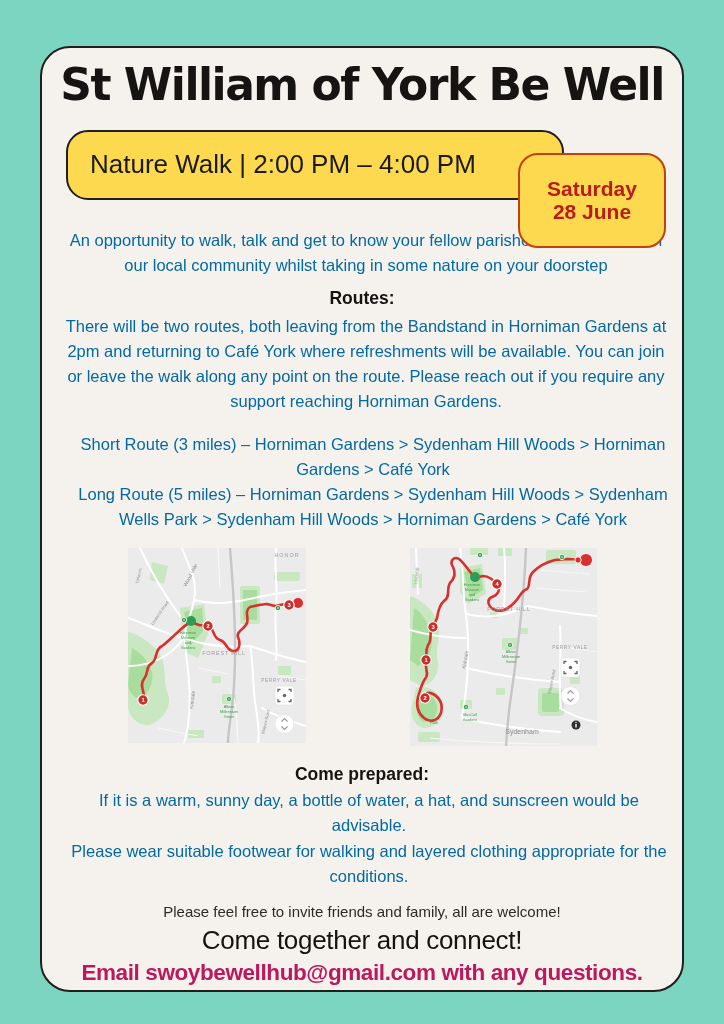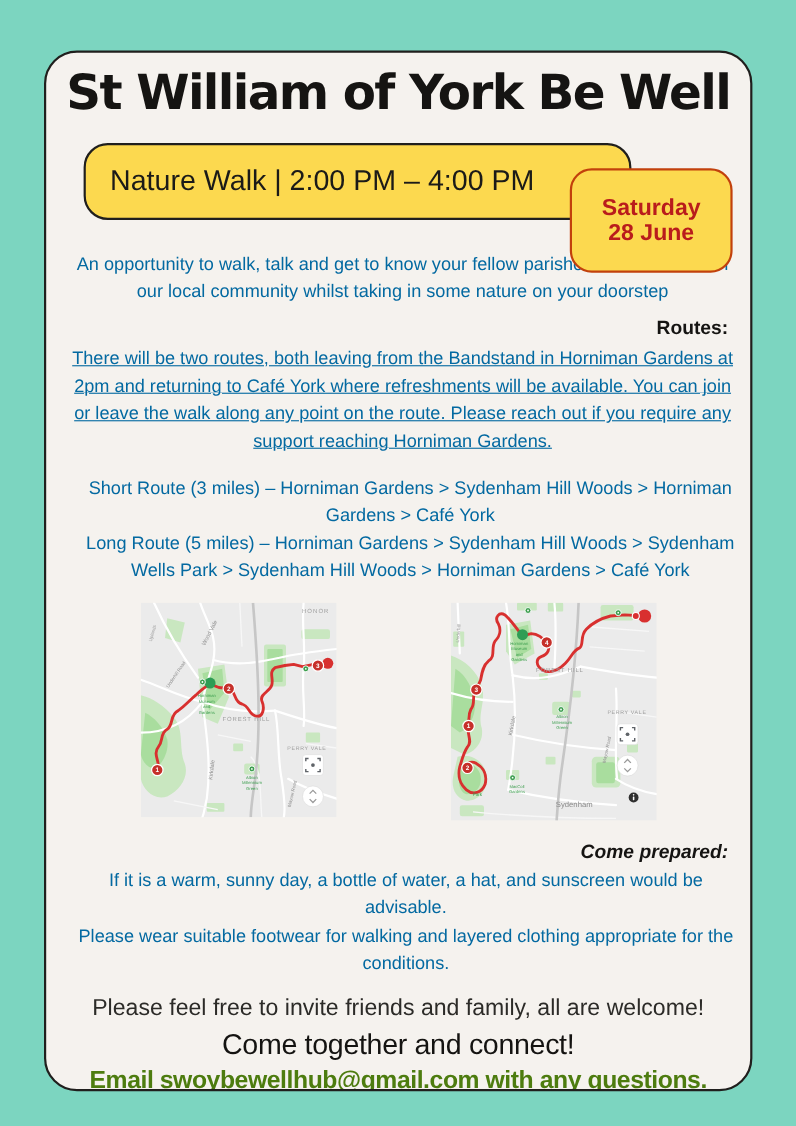--- a/index.html
+++ b/index.html
@@ -4,43 +4,43 @@
 <style>
   html,body{margin:0;padding:0;}
   body{width:724px;height:1024px;font-family:"Liberation Sans",sans-serif;overflow:hidden;}
   .page{position:relative;width:724px;height:1024px;background:#7cd5c0;padding-left:36px;}
   .card{position:absolute;left:40px;top:46px;width:644px;height:946px;box-sizing:border-box;
         background:#f5f2ee;border:2px solid #201f1d;border-radius:30px;
         padding:10px 20px 0;text-align:center;overflow:hidden;}
   .title{margin:2px -10px 0;font-family:"DejaVu Sans",sans-serif;font-weight:bold;
          font-size:44px;letter-spacing:-1.5px;white-space:nowrap;color:#151412;line-height:1.15;}
   .banner-row{position:relative;height:95px;margin:6px 2px 0;}
-  .banner{position:absolute;left:12px;top:13px;width:498px;height:70px;box-sizing:border-box;
+  .banner{position:absolute;left:2px;top:13px;width:498px;height:70px;box-sizing:border-box;
           background:#fcd94f;border:2px solid #201f1d;border-radius:22px;
           display:flex;align-items:center;padding-left:22px;
           font-size:26px;color:#1b1a18;}
   .date-badge{position:absolute;right:-6px;top:0;width:148px;height:95px;box-sizing:border-box;
           background:#fcd94f;border:2px solid #c2410c;border-radius:20px;
           display:flex;flex-direction:column;justify-content:center;align-items:center;
           font-weight:bold;font-size:21px;line-height:1.12;color:#b91c1c;margin-top:36px;}
   .body-text{font-size:16.5px;line-height:1.52;color:#0369a1;}
   .intro{margin:16px auto 0;width:608px;}
-  .section-heading{margin:8px 0 0;font-size:17.5px;font-weight:bold;color:#151412;line-height:1.4;text-align:right;}
-  .routes-desc{margin:4px auto 17px;width:608px;text-decoration:underline;}
+  .section-heading{margin:8px 0 0;font-size:17.5px;font-weight:bold;color:#151412;line-height:1.4;}
+  .routes-desc{margin:4px auto 17px;width:608px;}
   .routes-block{margin:14px auto 16px;width:622px;}
   .route-line{margin:0;}
   .maps-row{display:flex;justify-content:center;align-items:flex-start;gap:104px;margin-top:12px;}
   .maps-row svg{display:block;}
   svg text{font-family:"Liberation Sans",sans-serif;}
-  .prepared-heading{margin-top:16px;font-style:italic;}
+  .prepared-heading{margin-top:16px;}
   .prepared-text{margin:2px auto 0;width:614px;}
-  .invite{margin:12px 0 0;font-size:21px;line-height:1.5;color:#2c2b28;}
+  .invite{margin:12px 0 0;font-size:15px;line-height:1.5;color:#2c2b28;}
   .connect{margin:2px 0 0;font-weight:normal;font-size:26px;letter-spacing:-0.3px;color:#141311;line-height:1.22;}
   .email{margin:1px -14px 0;font-weight:bold;font-size:22.5px;letter-spacing:-0.4px;
-         white-space:nowrap;color:#4d7c0f;line-height:1.35;text-decoration:underline;}
+         white-space:nowrap;color:#be185d;line-height:1.35;}
 </style>
 </head>
 <body>
 
 <div class="page">
   <div class="card">
 
     <h1 class="title">St William of York Be Well</h1>
 
     <div class="banner-row">

